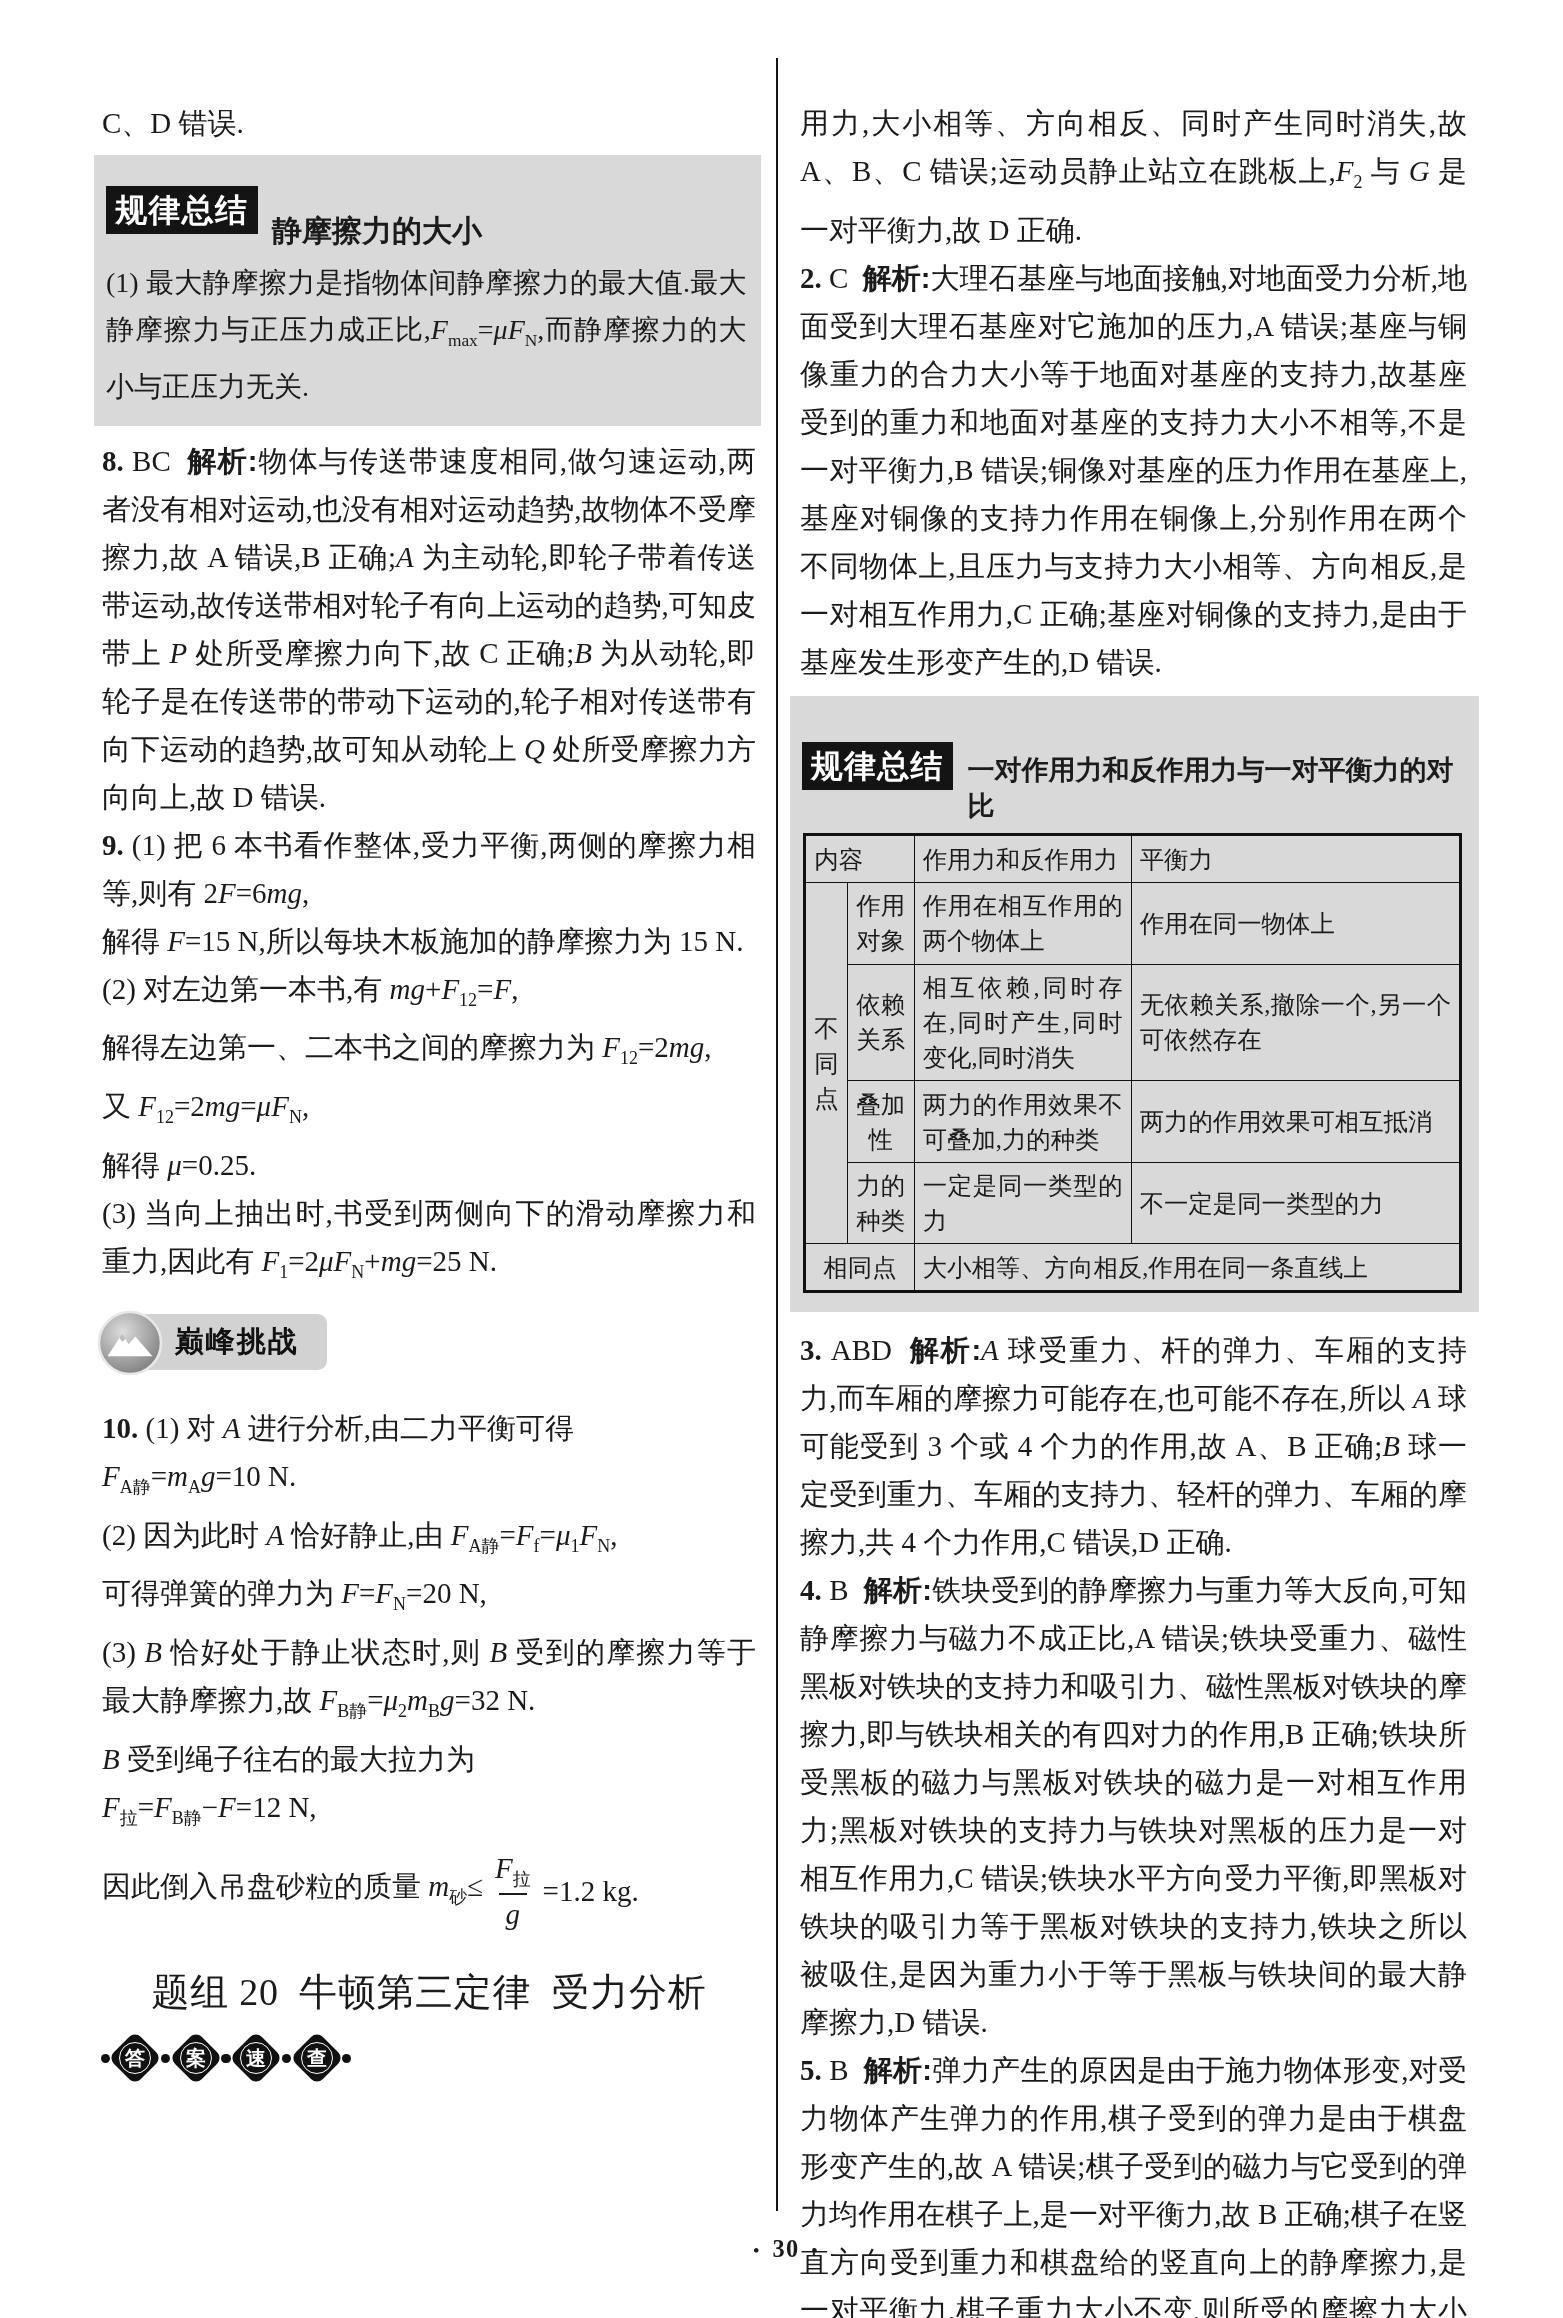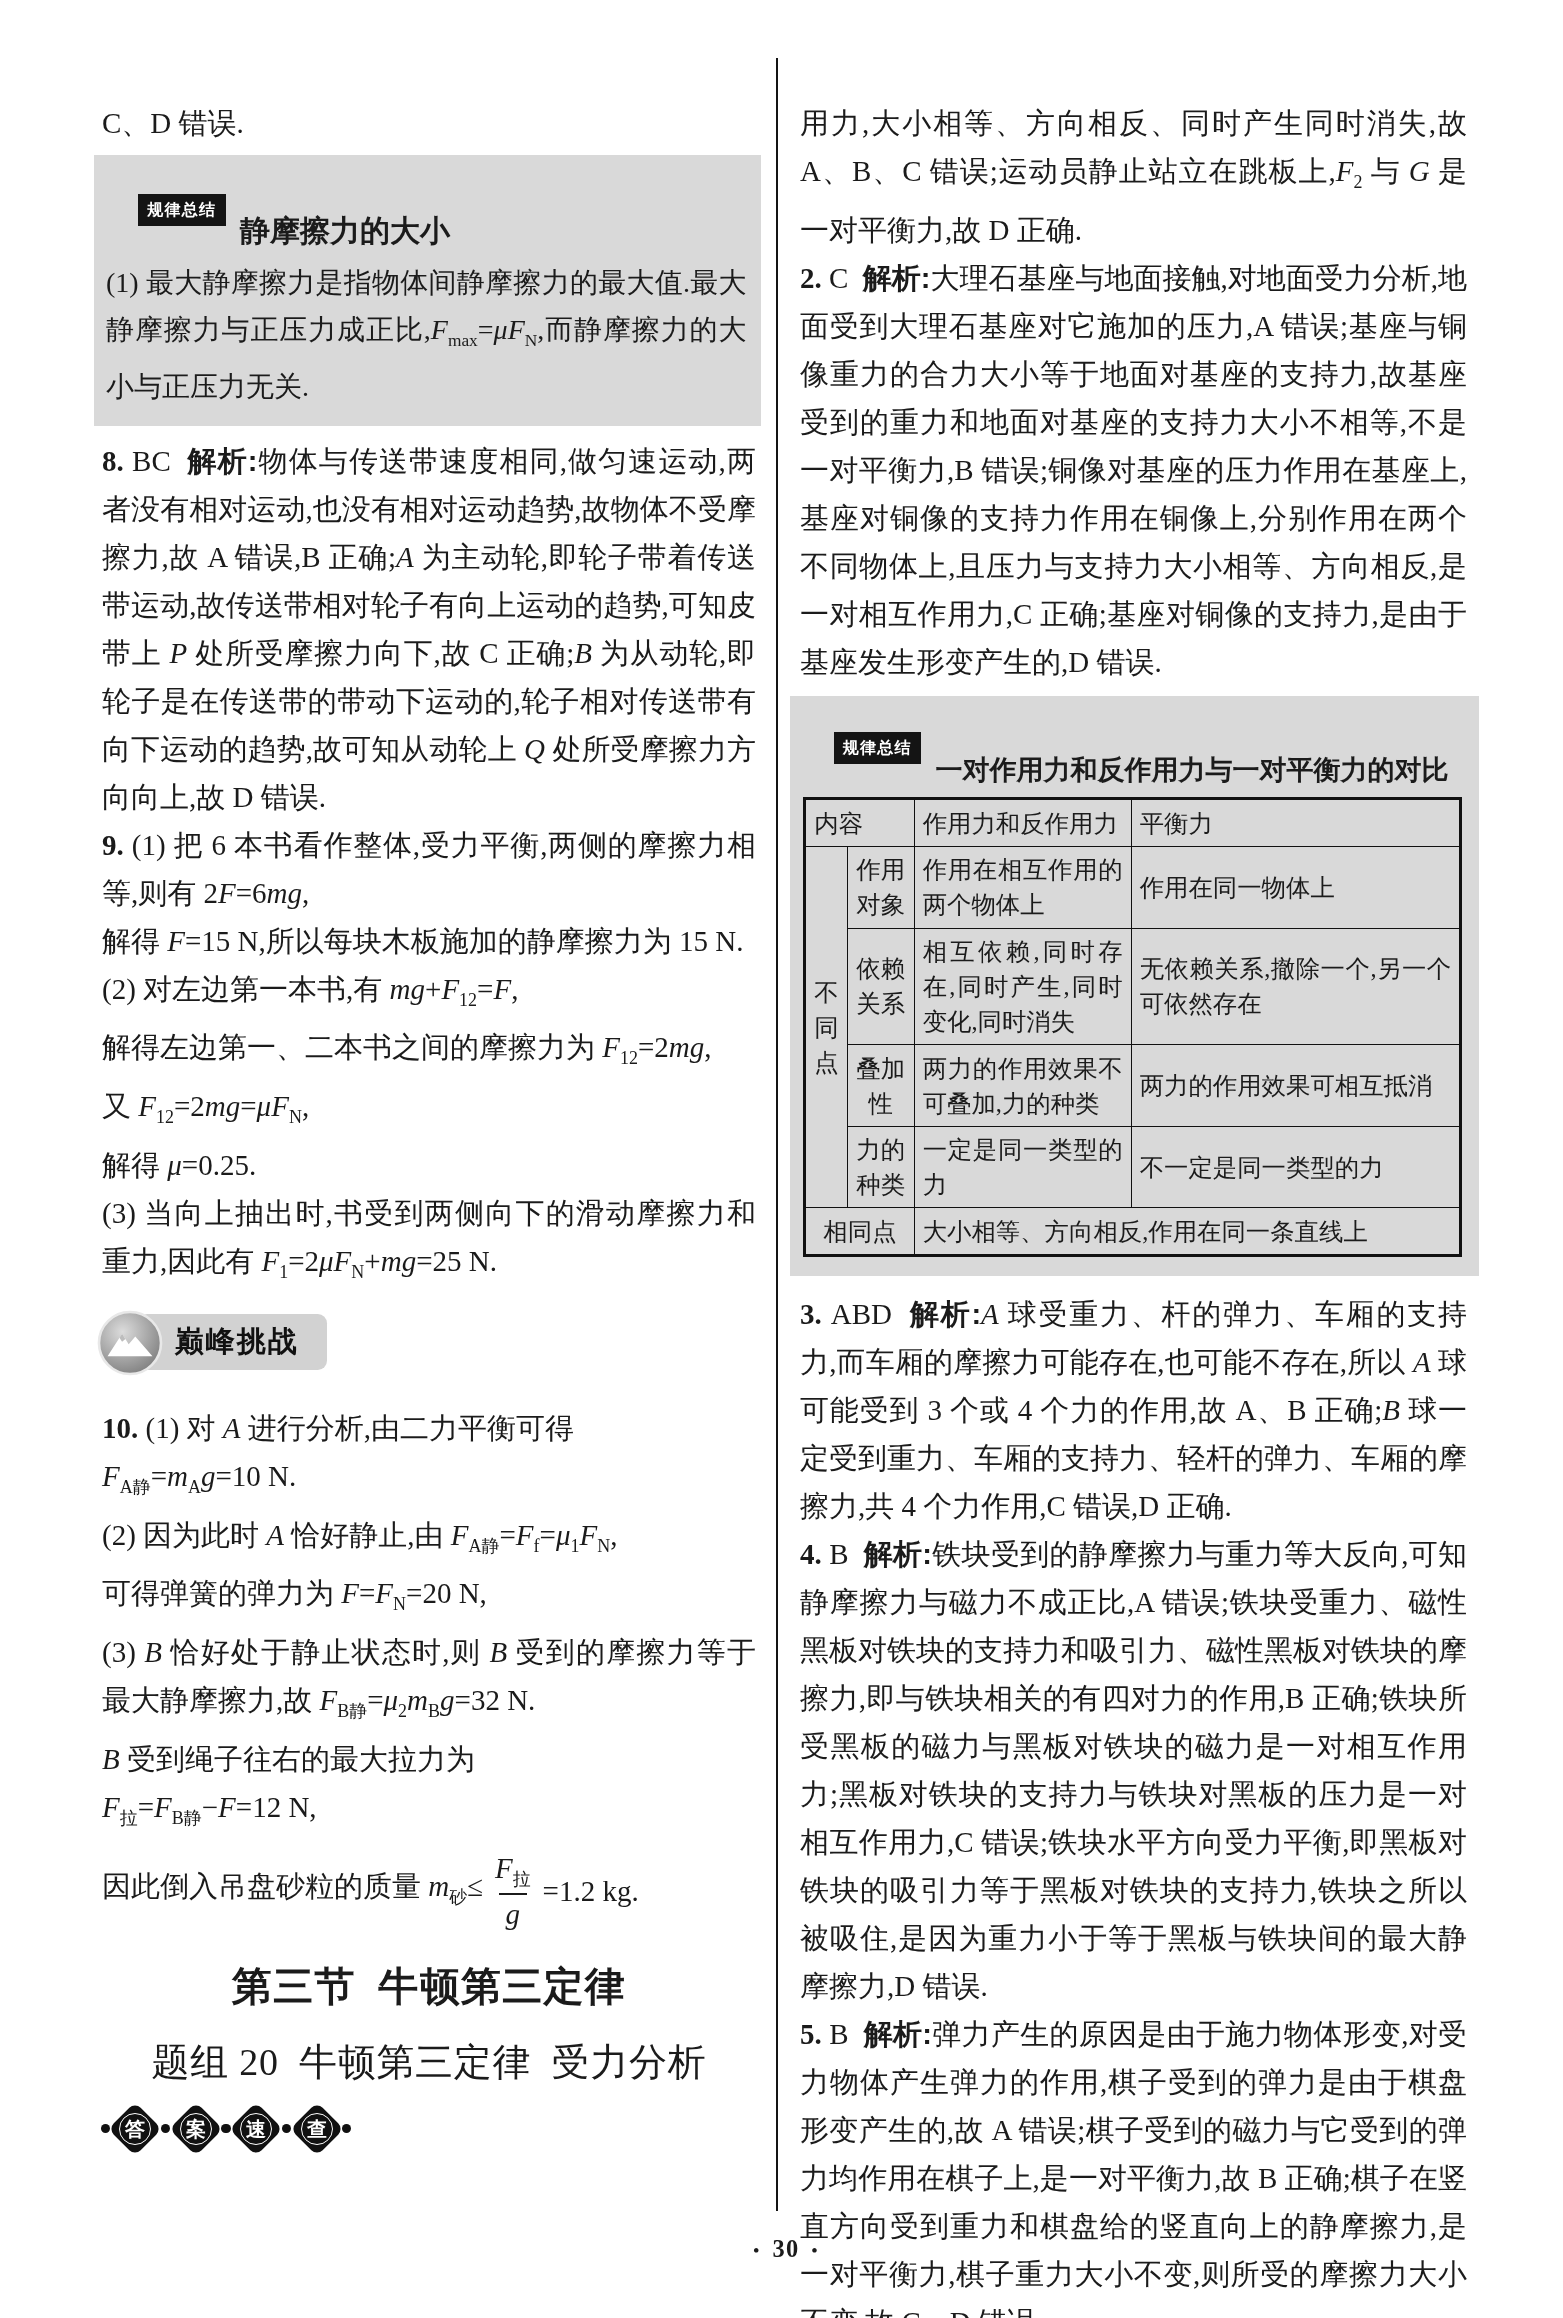--- a/index.html
+++ b/index.html
@@ -21,21 +21,21 @@
   b { font-weight:bold; font-family:"Liberation Sans","DejaVu Sans",sans-serif; }
 
   
   .graybox { background:#d9d9d9; padding:12px 14.5px 16px 12px; }
   .graybox-left  { margin-left:-8px; width:667px; margin-top:8px; margin-bottom:10.5px; }
   .graybox-right { margin-left:-10.5px; width:689px; margin-top:10.5px; margin-bottom:14.5px; }
   .box-titleline { display:flex; align-items:center; gap:14.5px; margin-bottom:6.6px; }
   .rule-badge {
     flex:0 0 auto; background:#141414; color:#ffffff;
     font-family:"Liberation Sans","DejaVu Sans",sans-serif; font-weight:bold;
-    font-size:16px; line-height:1; padding:8px 9.2px; letter-spacing:1.3px;margin-left:32px;
+    font-size:32px; line-height:1; padding:8px 9.2px; letter-spacing:1.3px;
   }
   .box-title { font-family:Liberation Sans, sans-serif; font-weight:bold; font-size:30px;margin-top:44px; }
   .box-title-sm { font-size:27px; }
   .graybox .para { font-size:28px; line-height:47px; }
 
   
   .eq { font-size:29px; line-height:48px; }
   .eq-frac { display:flex; align-items:center; flex-wrap:wrap; min-height:99px; }
   .frac { display:inline-flex; flex-direction:column; align-items:center; vertical-align:middle; margin:0 5.3px; }
   .frac .fnum { display:block; padding:1.3px 6.6px 4px; line-height:1.15; }
@@ -138,21 +138,20 @@
 
     <div class="para eq eq-frac">
       <span>因此倒入吊盘砂粒的质量 <i>m</i><sub>砂</sub>≤</span>
       <span class="frac">
         <span class="fnum"><i>F</i><sub>拉</sub></span>
         <span class="fden"><i>g</i></span>
       </span>
       <span>=1.2 kg.</span>
     </div>
 
-    <div class="section-title">第三节&nbsp;&nbsp;牛顿第三定律</div>
     <div class="topic-title">题组 20&nbsp;&nbsp;牛顿第三定律&nbsp;&nbsp;受力分析</div>
 
     <div class="answers-badge">
       <span class="abd-dot"></span>
       <span class="abd-diamond">
           <span class="abd-inner">答</span>
         </span>
       <span class="abd-dot"></span>
       <span class="abd-diamond">
           <span class="abd-inner">案</span>

